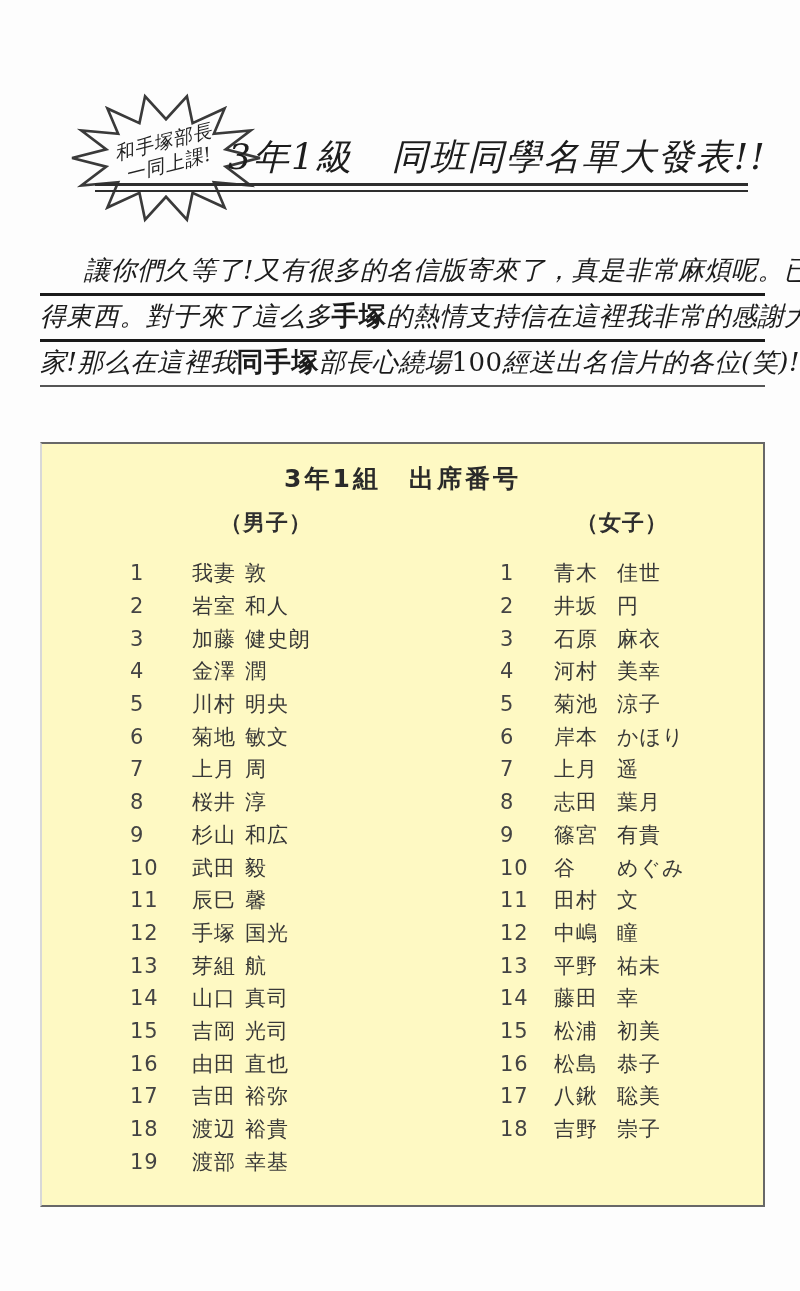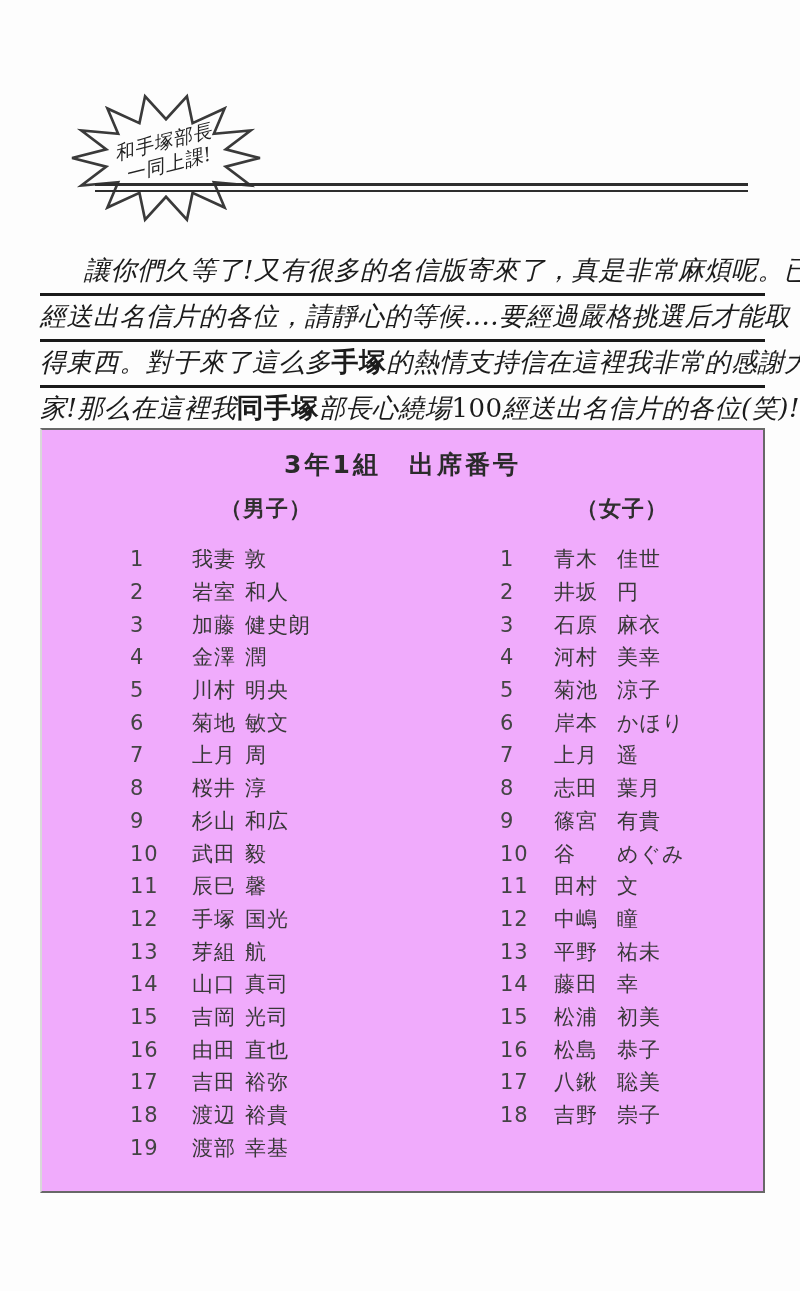--- a/index.html
+++ b/index.html
@@ -58,24 +58,24 @@
   .intro-line.last{border-bottom-color:#555;border-bottom-width:2px;}
   .seg-hand{font-style:italic;}
   .seg-bold{
     font-family:"DejaVu Sans", sans-serif;
     font-style:normal;font-weight:700;font-size:27px;
   }
   .seg-num{font-style:normal;font-size:26px;}
 
   
   .roster{
-    position:absolute;left:40px;top:428px;width:721px;height:761px;
+    position:absolute;left:40px;top:442px;width:721px;height:761px;
     border:2px solid #686868;
     border-left-color:#d8d8d8;
-    background:#f0abfc;
+    background:#fef9c3;
     font-family:"DejaVu Sans", sans-serif;
   }
   .roster-title{
     position:absolute;left:0;top:18px;width:100%;
     margin:0;text-align:center;
     font-size:25px;font-weight:700;letter-spacing:3px;
     color:#2a2a2a;
   }
   .col-header{
     position:absolute;top:64px;
@@ -112,28 +112,26 @@
   <div class="badge">
     <svg width="196" height="136" viewBox="0 0 192 132">
       <polygon points="188,66 154.5,74.5 178.9,92.9 142.9,89.7 153.4,114.5 122,100.2 116.5,126.4 96,104 75.5,126.4 70,100.2 38.6,114.5 49.1,89.7 13.1,92.9 37.5,74.5 4,66 37.5,57.5 13.1,39.1 49.1,42.3 38.6,17.5 70,31.8 75.5,5.6 96,28 116.5,5.6 122,31.8 153.4,17.5 142.9,42.3 178.9,39.1 154.5,57.5" fill="#fdfdfd" stroke="#3a3a3a" stroke-width="2.6" stroke-linejoin="miter"></polygon>
     </svg>
     <div class="badge-text">
       <div>和手塚部長</div>
       <div>一同上課!</div>
     </div>
   </div>
 
+  <h1 class="page-title">3年1級　同班同學名單大發表!!</h1>
   <div class="title-underline"></div>
 
   <div class="intro">
     <div class="intro-line indent">
       <span class="seg-hand">讓你們久等了!又有很多的名信版寄來了，真是非常麻煩呢。已</span>
-    </div>
-    <div class="intro-line">
-      <span class="seg-hand">經送出名信片的各位，請靜心的等候....要經過嚴格挑選后才能取</span>
     </div>
     <div class="intro-line">
       <span class="seg-hand">得東西。對于來了這么多</span><span class="seg-bold">手塚</span><span class="seg-hand">的熱情支持信在這裡我非常的感謝大</span>
     </div>
     <div class="intro-line last">
       <span class="seg-hand">家!那么在這裡我</span><span class="seg-bold">同手塚</span><span class="seg-hand">部長心繞場</span><span class="seg-num">100</span><span class="seg-hand">經送出名信片的各位(笑)!</span>
     </div>
   </div>
 
   <div class="roster">

